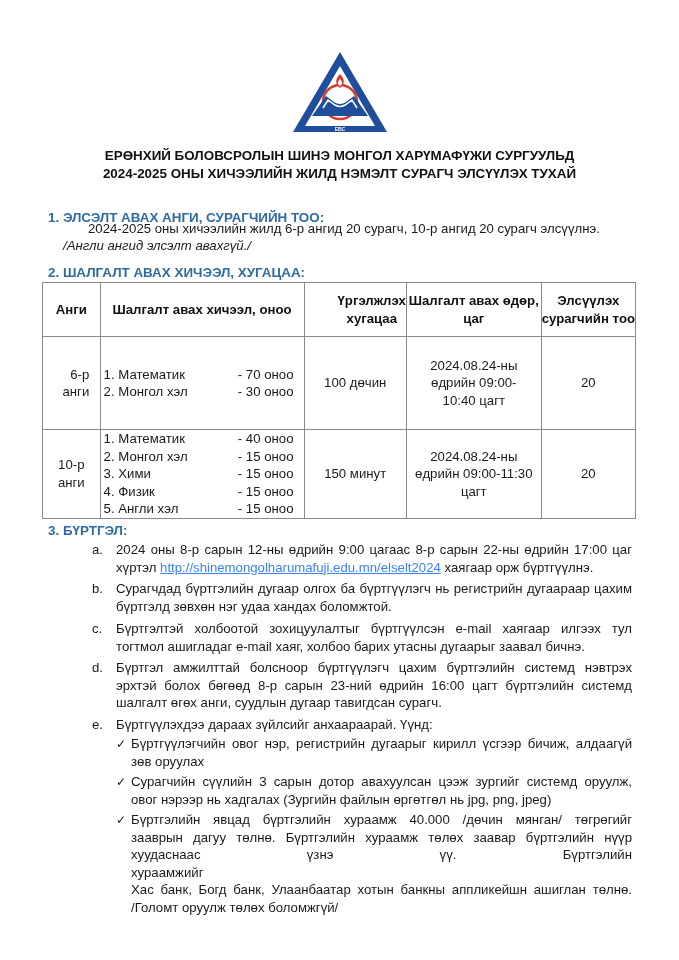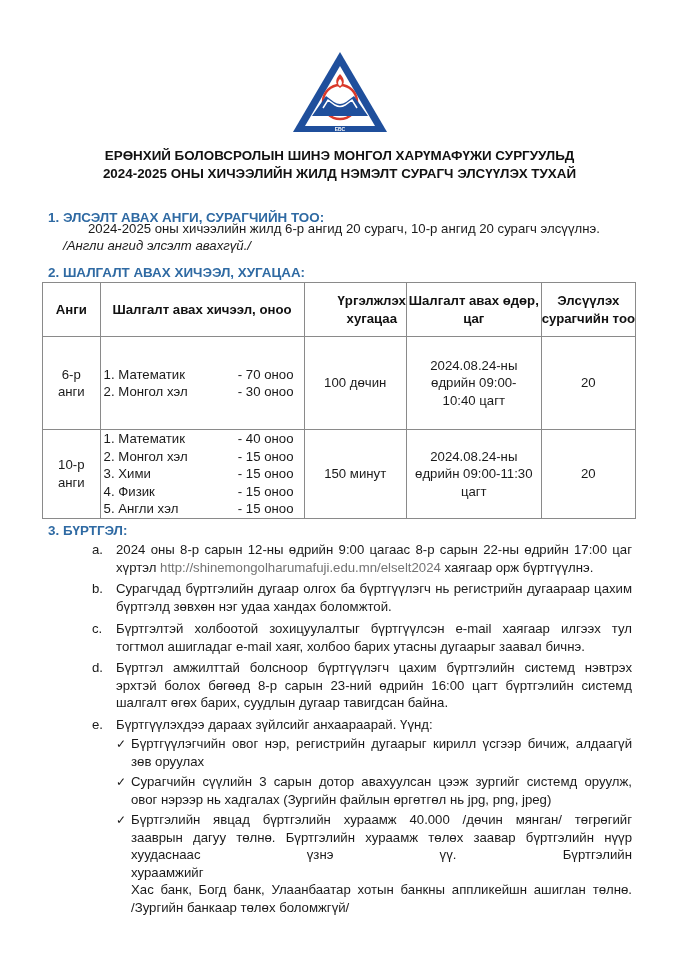--- a/index.html
+++ b/index.html
@@ -44,21 +44,21 @@
   .c3 { width: 92px; padding-left: 33px; }
   .c4 { width: 138px; }
   .c5 { width: 96px; }
   .r1 td { height: 93px; }
   .r2 td { height: 75px; }
   .subj-list { text-align: left; padding-left: 3px; padding-right: 10px; }
   .subj-row { display: flex; justify-content: space-between; }
   .subj-name { white-space: pre; }
   .item { position: absolute; text-align: justify; }
   .marker { position: absolute; }
-  a.link { color: #737373; }
+  a.link { color: #3b82f6; text-decoration: underline; }
   .check { position: absolute; font-size: 12px; }
   .justify-last { text-align-last: justify; }
 </style>
 </head>
 <body>
 
 <div class="logo">
   <svg width="100" height="84" viewBox="0 0 100 84">
     <polygon points="50,2 97,82 3,82" fill="#1f4f9c"></polygon>
     <polygon points="50,16 85,76 15,76" fill="#ffffff"></polygon>
@@ -85,21 +85,21 @@
     <tr>
       <th class="c1">Анги</th>
       <th class="c2">Шалгалт авах хичээл, оноо</th>
       <th class="c3">Үргэлжлэх хугацаа</th>
       <th class="c4">Шалгалт авах өдөр, цаг</th>
       <th class="c5">Элсүүлэх сурагчийн тоо</th>
     </tr>
   </thead>
   <tbody>
     <tr class="r1">
-      <td><span style="display:inline-block;width:36px;">6-р анги</span></td>
+      <td><span style="display:inline-block;width:36px;text-align:right;">6-р анги</span></td>
       <td class="subj-list">
         <div class="subj-row">
             <span class="subj-name">1. Математик</span>
             <span>- 70 оноо</span>
           </div>
         <div class="subj-row">
             <span class="subj-name">2. Монгол хэл</span>
             <span>- 30 оноо</span>
           </div>
       </td>
@@ -155,21 +155,21 @@
 <div class="marker" style="left:92px; top:620px;">c.</div>
 <div class="item" style="left:116px; top:620px; width:516px;">
   <div class="justify-last">Бүртгэлтэй холбоотой зохицуулалтыг бүртгүүлсэн e-mail хаягаар илгээх тул</div>
   <div>тогтмол ашигладаг e-mail хаяг, холбоо барих утасны дугаарыг заавал бичнэ.</div>
 </div>
 
 <div class="marker" style="left:92px; top:659px;">d.</div>
 <div class="item" style="left:116px; top:659px; width:516px;">
   <div class="justify-last">Бүртгэл амжилттай болсноор бүртгүүлэгч цахим бүртгэлийн системд нэвтрэх</div>
   <div class="justify-last">эрхтэй болох бөгөөд 8-р сарын 23-ний өдрийн 16:00 цагт бүртгэлийн системд</div>
-  <div>шалгалт өгөх барих, суудлын дугаар тавигдсан байна.</div>
+  <div>шалгалт өгөх анги, суудлын дугаар тавигдсан сурагч.</div>
 </div>
 
 <div class="marker" style="left:92px; top:716px;">e.</div>
 <div class="item" style="left:116px; top:716px; width:516px;">Бүртгүүлэхдээ дараах зүйлсийг анхаараарай. Үүнд:</div>
 
 <div class="check" style="left:116px; top:736px;">✓</div>
 <div class="item" style="left:131px; top:735px; width:501px;">
   <div class="justify-last">Бүртгүүлэгчийн овог нэр, регистрийн дугаарыг кирилл үсгээр бичиж, алдаагүй</div>
   <div>зөв оруулах</div>
 </div>
@@ -179,14 +179,14 @@
   <div class="justify-last">Сурагчийн сүүлийн 3 сарын дотор авахуулсан цээж зургийг системд оруулж,</div>
   <div>овог нэрээр нь хадгалах (Зургийн файлын өргөтгөл нь jpg, png, jpeg)</div>
 </div>
 
 <div class="check" style="left:116px; top:812px;">✓</div>
 <div class="item" style="left:131px; top:811px; width:501px;">
   <div class="justify-last">Бүртгэлийн явцад бүртгэлийн хураамж 40.000 /дөчин мянган/ төгрөгийг</div>
   <div class="justify-last">зааврын дагуу төлнө. Бүртгэлийн хураамж төлөх заавар бүртгэлийн нүүр</div>
   <div class="justify-last" style="word-spacing:58px;">хуудаснаас үзнэ үү. Бүртгэлийн хураамжийг</div>
   <div class="justify-last">Хас банк, Богд банк, Улаанбаатар хотын банкны аппликейшн ашиглан төлнө.</div>
-  <div>/Зургийн банкаар төлөх боломжгүй/</div>
+  <div>/Голомт оруулж төлөх боломжгүй/</div>
 </div>
 
 </body></html>

